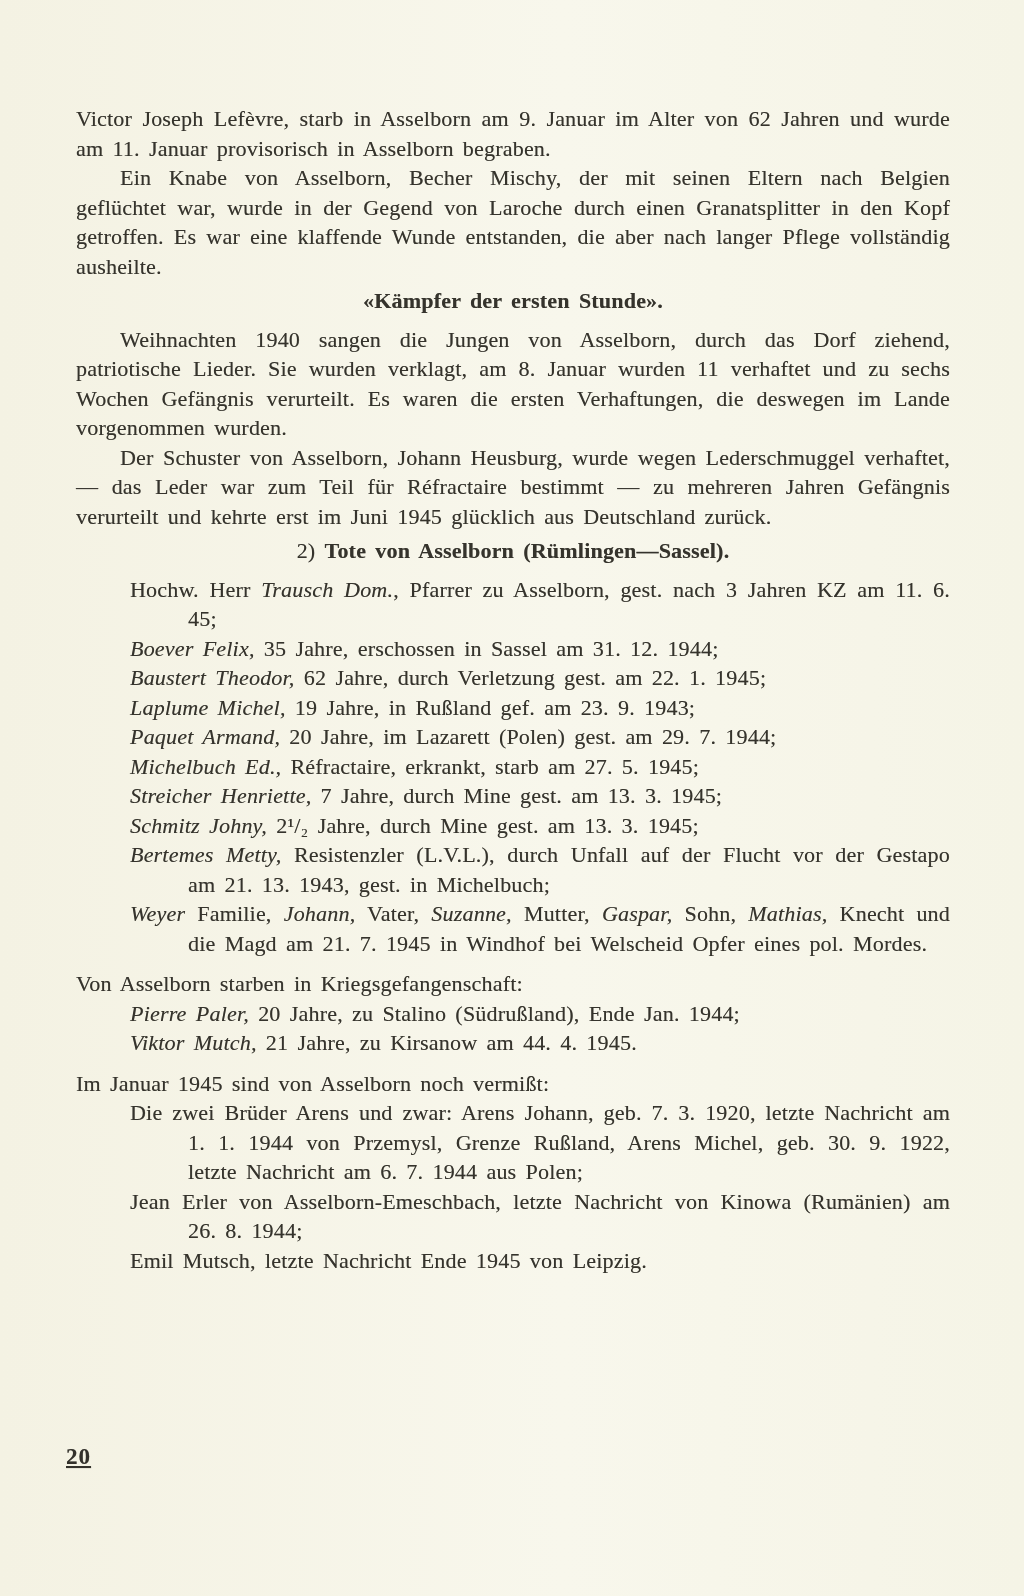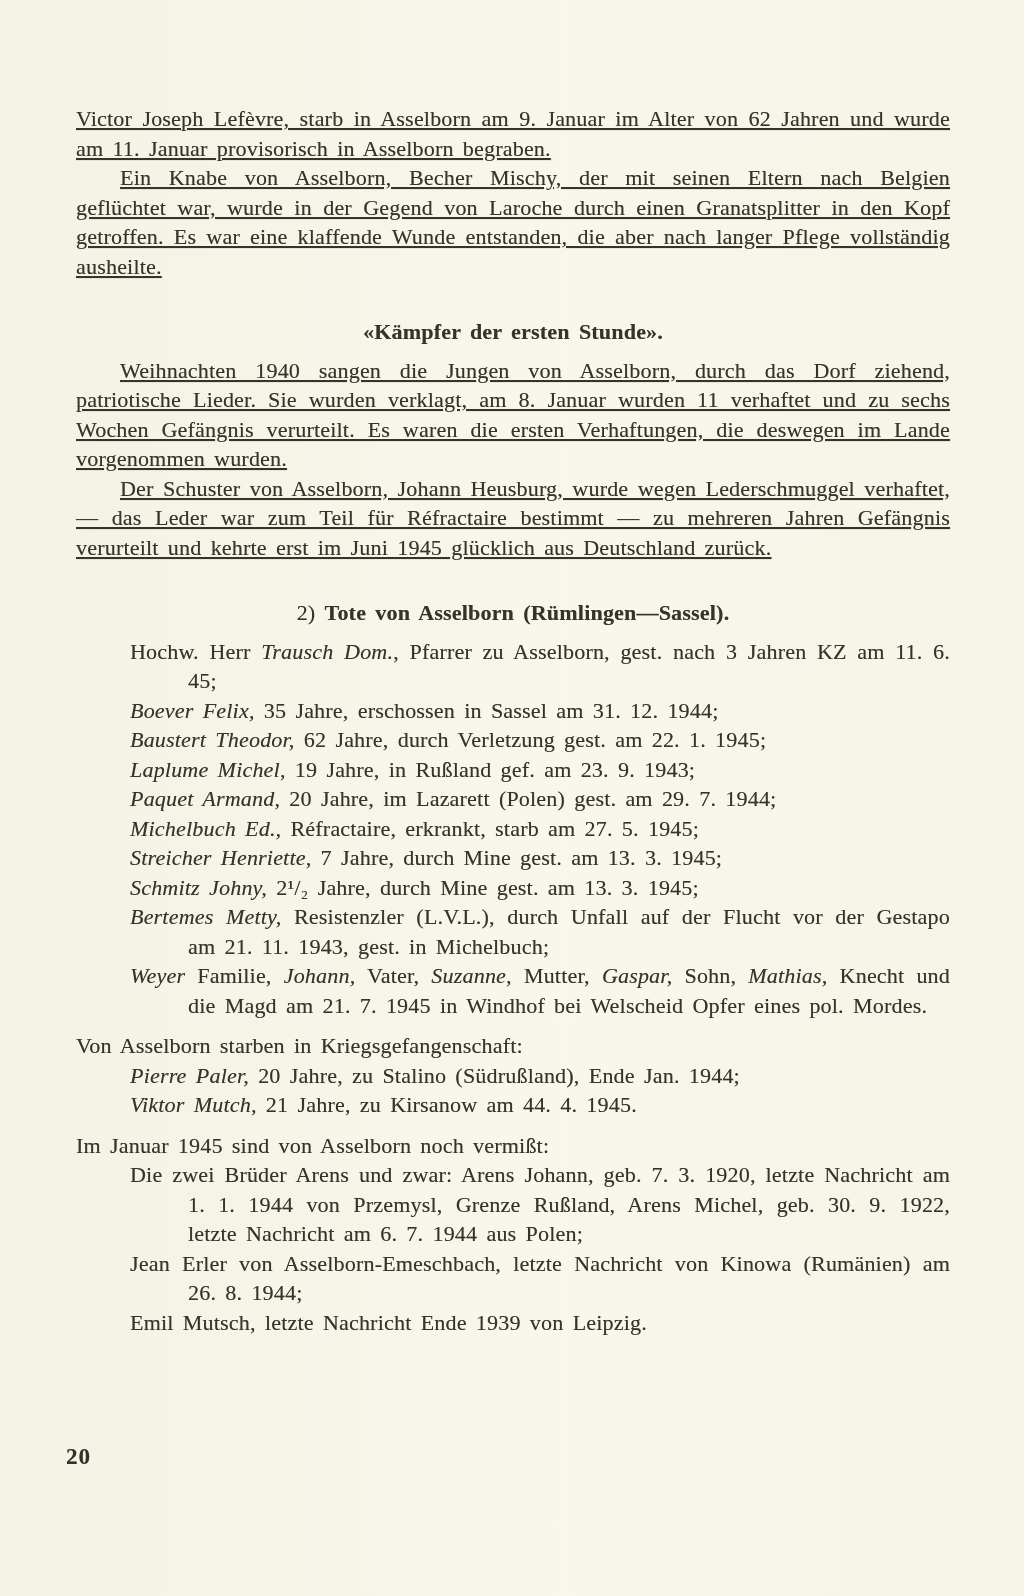--- a/index.html
+++ b/index.html
@@ -26,26 +26,26 @@
     color: #35332c;
     font-size: 22px;
     line-height: 29.5px;
     text-align: justify;
     word-spacing: 3.5px;
     letter-spacing: 0.2px;
     text-shadow: 0.2px 0.2px 0.4px rgba(52,50,44,0.45);
     hyphens: auto;
   }
   .content p { margin: 0; }
-  p.para { text-indent: 0; text-decoration: underline; }
+  p.para { text-indent: 0; }
   p.para.indent { text-indent: 44px; }
   p.heading {
     text-align: center;
     text-indent: 0;
-    margin: 36px 0 9px 0;
+    margin: 5px 0 9px 0;
   }
   p.entry {
     padding-left: 112px;
     text-indent: -58px;
   }
   p.lead {
     margin-top: 11px;
     text-indent: 0;
   }
   .seg { font-style: normal; font-weight: inherit; }
@@ -53,20 +53,21 @@
   .seg.b { font-weight: 700; }
   .page-number {
     position: absolute;
     left: 66px;
     top: 1444px;
     color: #33312b;
     font-size: 23px;
     font-weight: 700;
     letter-spacing: 1px;
     text-shadow: 0.2px 0.2px 0.4px rgba(52,50,44,0.45);
+    text-decoration: underline;
   }
 </style>
 </head>
 <body>
 
 <div class="page">
   <div class="content">
       <p class="para"><span class="seg">Victor Joseph Lefèvre, starb in Asselborn am 9. Januar im Alter von 62 Jahren und wurde am 11. Januar provisorisch in Asselborn begraben.</span></p>
       <p class="para indent"><span class="seg">Ein Knabe von Asselborn, Becher Mischy, der mit seinen Eltern nach Belgien geflüchtet war, wurde in der Gegend von Laroche durch einen Granatsplitter in den Kopf getroffen. Es war eine klaffende Wunde entstanden, die aber nach langer Pflege vollständig ausheilte.</span></p>
       <p class="heading"><span class="seg b">«Kämpfer der ersten Stunde».</span></p>
@@ -74,24 +75,24 @@
       <p class="para indent"><span class="seg">Der Schuster von Asselborn, Johann Heusburg, wurde wegen Lederschmuggel verhaftet, — das Leder war zum Teil für Réfractaire bestimmt — zu mehreren Jahren Gefängnis verurteilt und kehrte erst im Juni 1945 glücklich aus Deutschland zurück.</span></p>
       <p class="heading"><span class="seg">2) </span><span class="seg b">Tote von Asselborn (Rümlingen—Sassel).</span></p>
       <p class="entry"><span class="seg">Hochw. Herr </span><span class="seg i">Trausch Dom.</span><span class="seg">, Pfarrer zu Asselborn, gest. nach 3 Jahren KZ am 11. 6. 45;</span></p>
       <p class="entry"><span class="seg i">Boever Felix,</span><span class="seg"> 35 Jahre, erschossen in Sassel am 31. 12. 1944;</span></p>
       <p class="entry"><span class="seg i">Baustert Theodor,</span><span class="seg"> 62 Jahre, durch Verletzung gest. am 22. 1. 1945;</span></p>
       <p class="entry"><span class="seg i">Laplume Michel,</span><span class="seg"> 19 Jahre, in Rußland gef. am 23. 9. 1943;</span></p>
       <p class="entry"><span class="seg i">Paquet Armand,</span><span class="seg"> 20 Jahre, im Lazarett (Polen) gest. am 29. 7. 1944;</span></p>
       <p class="entry"><span class="seg i">Michelbuch Ed.,</span><span class="seg"> Réfractaire, erkrankt, starb am 27. 5. 1945;</span></p>
       <p class="entry"><span class="seg i">Streicher Henriette,</span><span class="seg"> 7 Jahre, durch Mine gest. am 13. 3. 1945;</span></p>
       <p class="entry"><span class="seg i">Schmitz Johny,</span><span class="seg"> 2¹/₂ Jahre, durch Mine gest. am 13. 3. 1945;</span></p>
-      <p class="entry"><span class="seg i">Bertemes Metty,</span><span class="seg"> Resistenzler (L.V.L.), durch Unfall auf der Flucht vor der Gestapo am 21. 11. 1943, gest. in Michelbuch;</span></p>
+      <p class="entry"><span class="seg i">Bertemes Metty,</span><span class="seg"> Resistenzler (L.V.L.), durch Unfall auf der Flucht vor der Gestapo am 21. 13. 1943, gest. in Michelbuch;</span></p>
       <p class="entry"><span class="seg i">Weyer</span><span class="seg"> Familie, </span><span class="seg i">Johann,</span><span class="seg"> Vater, </span><span class="seg i">Suzanne,</span><span class="seg"> Mutter, </span><span class="seg i">Gaspar,</span><span class="seg"> Sohn, </span><span class="seg i">Mathias,</span><span class="seg"> Knecht und die Magd am 21. 7. 1945 in Windhof bei Welscheid Opfer eines pol. Mordes.</span></p>
       <p class="lead"><span class="seg">Von Asselborn starben in Kriegsgefangenschaft:</span></p>
       <p class="entry"><span class="seg i">Pierre Paler,</span><span class="seg"> 20 Jahre, zu Stalino (Südrußland), Ende Jan. 1944;</span></p>
       <p class="entry"><span class="seg i">Viktor Mutch,</span><span class="seg"> 21 Jahre, zu Kirsanow am 44. 4. 1945.</span></p>
       <p class="lead"><span class="seg">Im Januar 1945 sind von Asselborn noch vermißt:</span></p>
       <p class="entry"><span class="seg">Die zwei Brüder Arens und zwar: Arens Johann, geb. 7. 3. 1920, letzte Nachricht am 1. 1. 1944 von Przemysl, Grenze Rußland, Arens Michel, geb. 30. 9. 1922, letzte Nachricht am 6. 7. 1944 aus Polen;</span></p>
       <p class="entry"><span class="seg">Jean Erler von Asselborn-Emeschbach, letzte Nachricht von Kinowa (Rumänien) am 26. 8. 1944;</span></p>
-      <p class="entry"><span class="seg">Emil Mutsch, letzte Nachricht Ende 1939 von Leipzig.</span></p>
+      <p class="entry"><span class="seg">Emil Mutsch, letzte Nachricht Ende 1945 von Leipzig.</span></p>
     </div>
   <div class="page-number">20</div>
 </div>
 
 </body></html>

